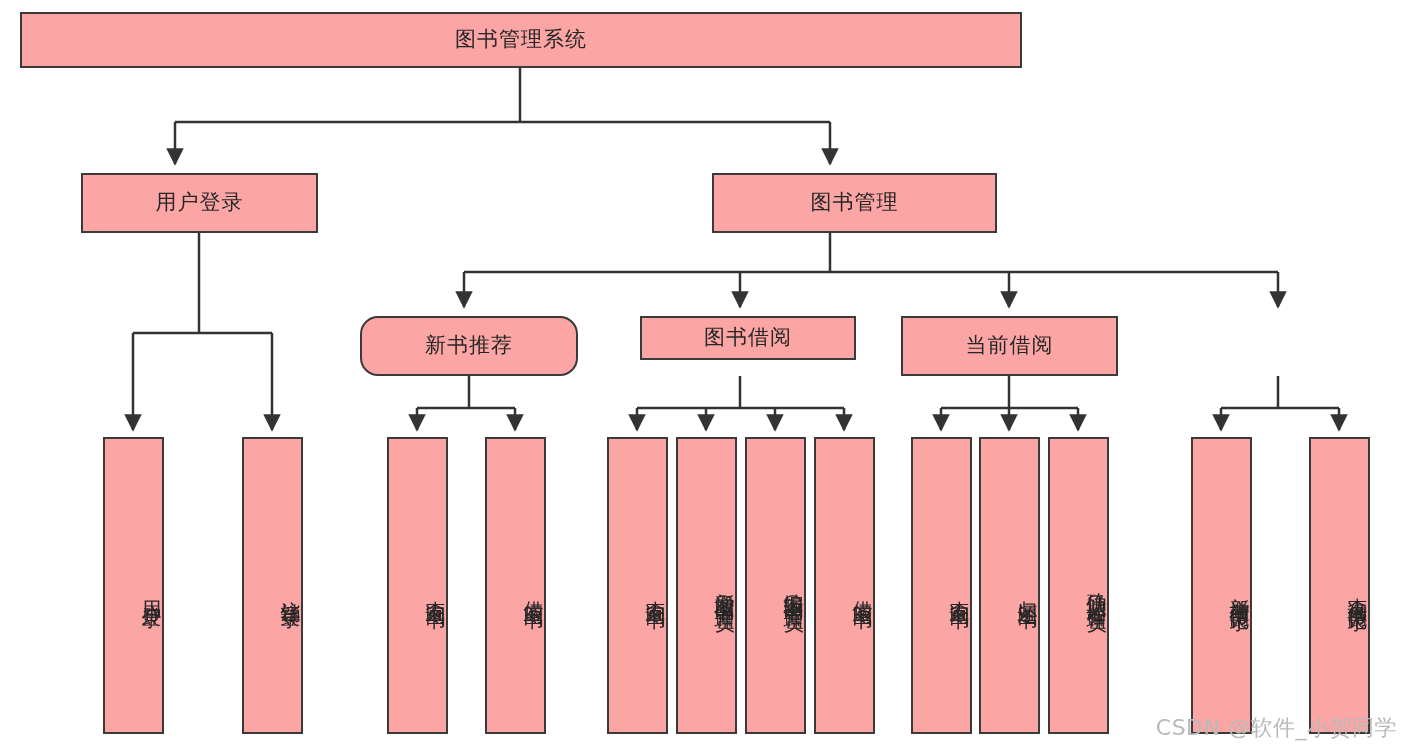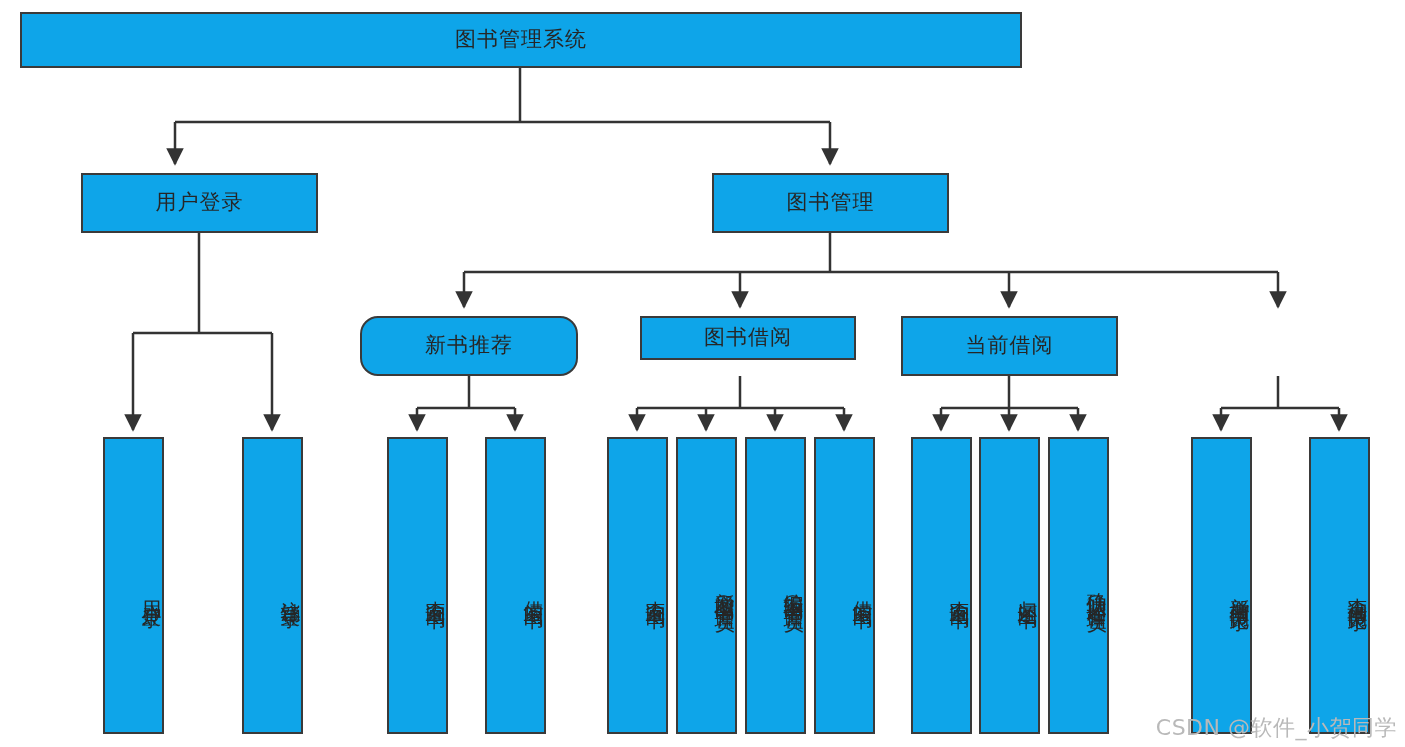--- a/index.html
+++ b/index.html
@@ -21,21 +21,21 @@
     position: absolute;
     left: 0;
     top: 0;
     width: 1405px;
     height: 747px;
   }
   .node {
     position: absolute;
     box-sizing: border-box;
     border: 2px solid #3a3a3a;
-    background: #0ea5e9;
+    background: #fca5a5;
     display: flex;
     align-items: center;
     justify-content: center;
     color: #262626;
   }
   .node.horiz {
     font-size: 21px;
     letter-spacing: 1px;
     line-height: 1.2;
   }
@@ -122,21 +122,21 @@
     </g>
   </svg>
 
   <div class="node horiz" style="left:20px; top:12px; width:1002px; height:56px;">
     <span class="lbl">图书管理系统</span>
   </div>
 
   <div class="node horiz" style="left:81px; top:173px; width:237px; height:60px;">
     <span class="lbl">用户登录</span>
   </div>
-  <div class="node horiz" style="left:712px; top:173px; width:237px; height:60px;">
+  <div class="node horiz" style="left:712px; top:173px; width:285px; height:60px;">
     <span class="lbl">图书管理</span>
   </div>
 
   <div class="node horiz" style="left:360px; top:316px; width:218px; height:60px;border-radius:18px;">
     <span class="lbl">新书推荐</span>
   </div>
   <div class="node horiz" style="left:616px; top:316px; width:216px; height:44px;margin-left:24px;">
     <span class="lbl">图书借阅</span>
   </div>
   <div class="node horiz" style="left:901px; top:316px; width:217px; height:60px;">

